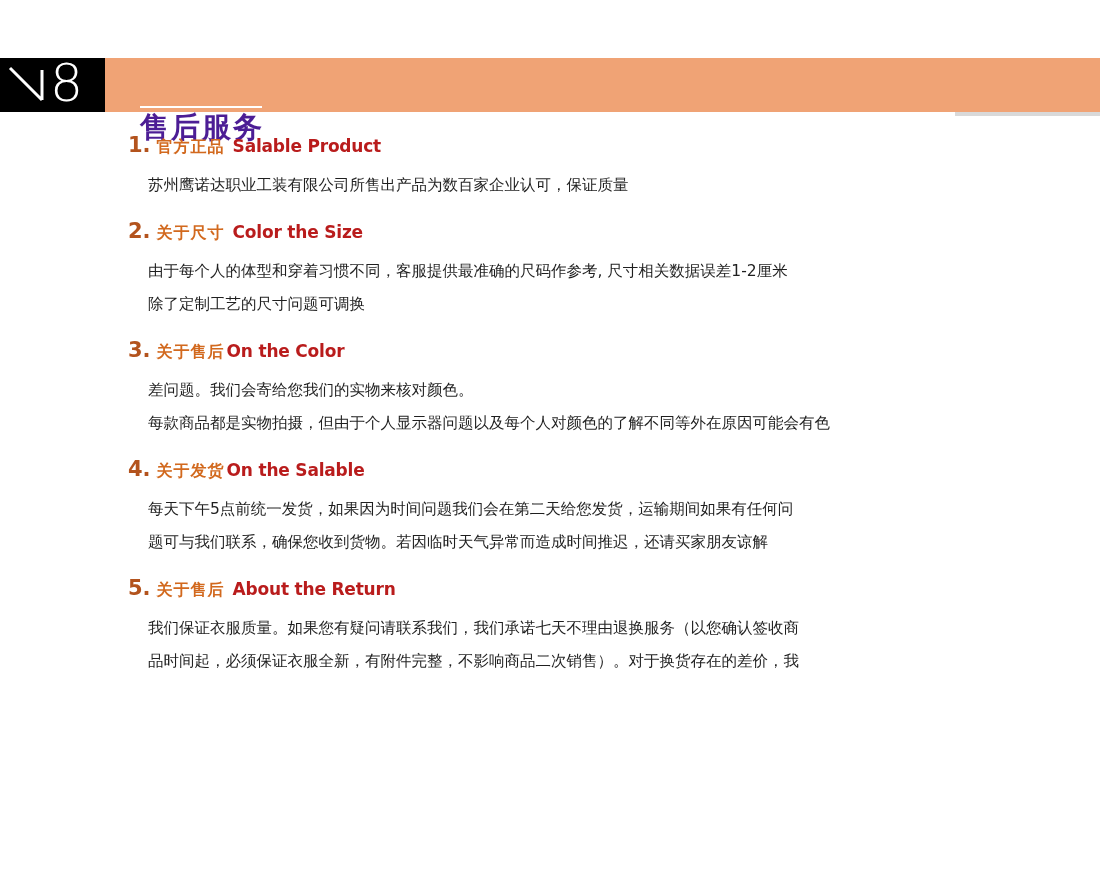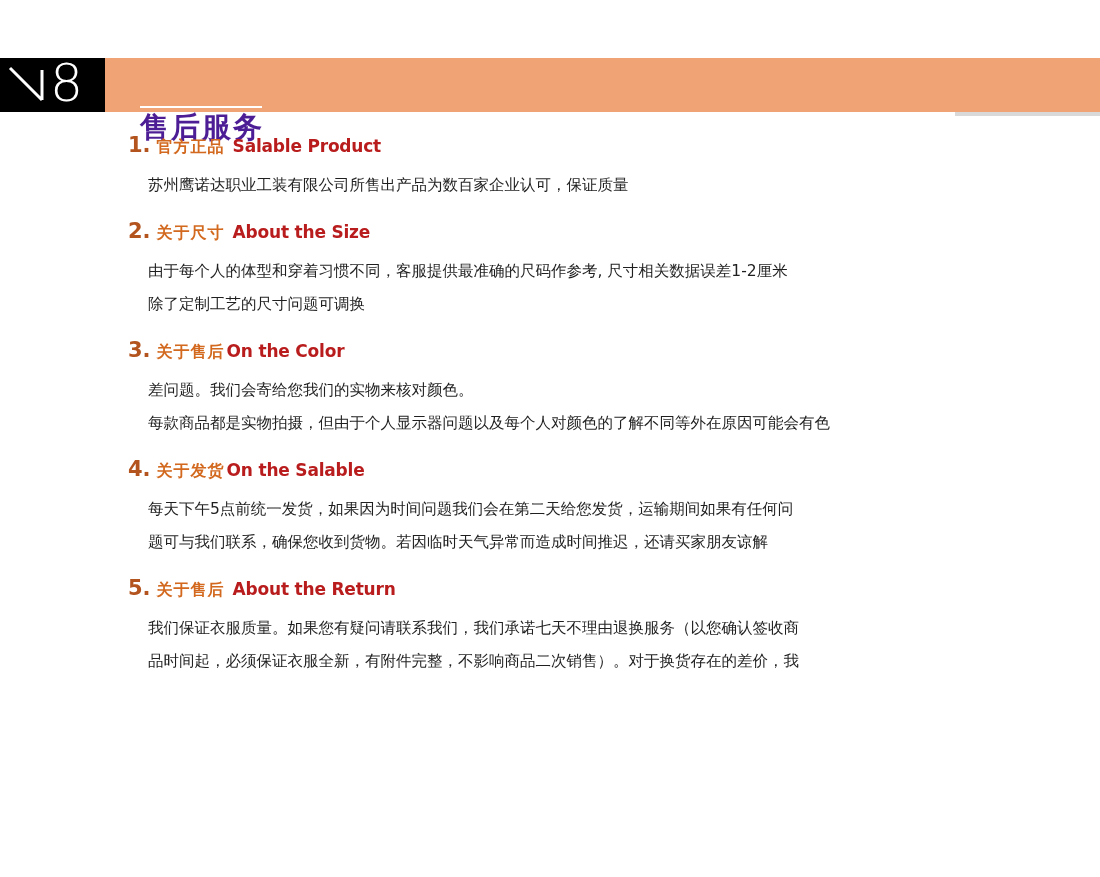--- a/index.html
+++ b/index.html
@@ -159,21 +159,21 @@
     </div>
     <div class="sec-body">
       <span class="line">苏州鹰诺达职业工装有限公司所售出产品为数百家企业认可，保证质量</span>
     </div>
   </div>
 
   <div class="section">
     <div class="sec-head">
       <span class="sec-num">2.</span>
       <span class="sec-cn">关于尺寸</span>
-      <span class="sec-en">About the Size</span>
+      <span class="sec-en">Color the Size</span>
     </div>
     <div class="sec-body">
       <span class="line">由于每个人的体型和穿着习惯不同，客服提供最准确的尺码作参考, 尺寸相关数据误差1-2厘米</span>
       <span class="line">除了定制工艺的尺寸问题可调换</span>
     </div>
   </div>
 
   <div class="section">
     <div class="sec-head">
       <span class="sec-num">3.</span>

